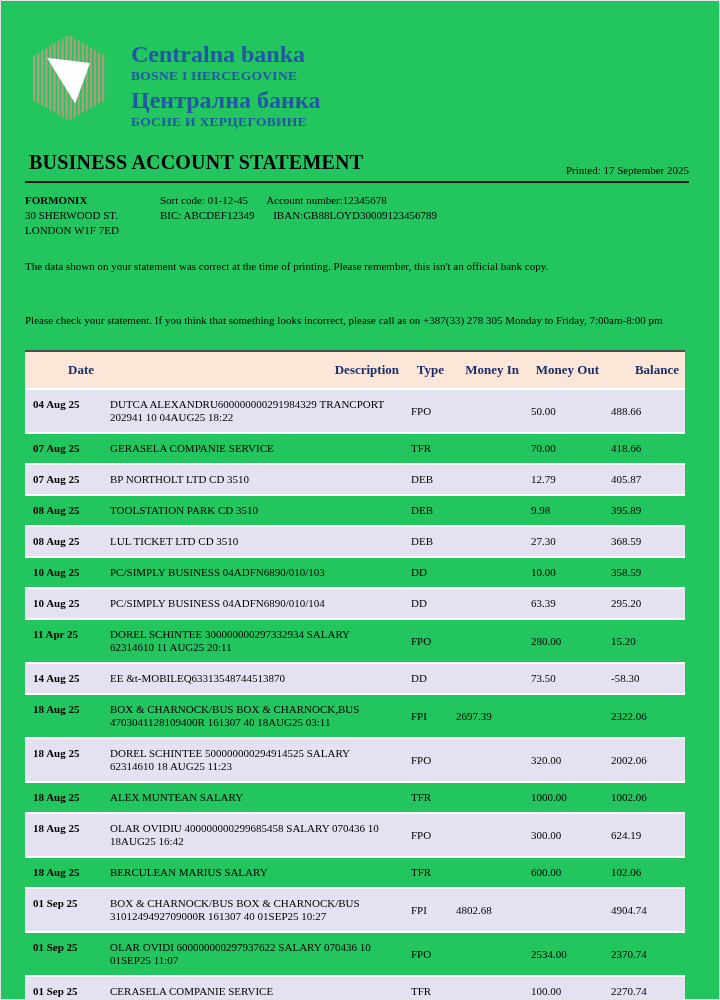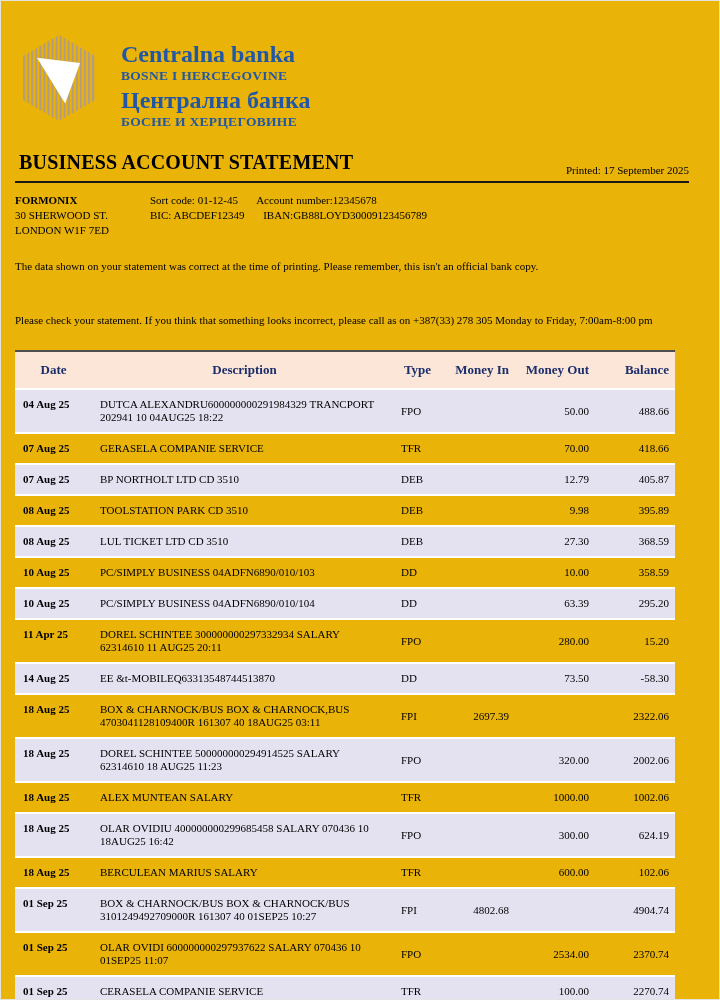--- a/index.html
+++ b/index.html
@@ -1,19 +1,19 @@
 <!DOCTYPE html>
 <html style="--brand-blue: #2257a5; --head-bg: #fce6d8; --head-text: #1b2e6b; --row-alt: #e4e2f0;"><head>
 <meta charset="utf-8">
 <style>
   html,body { margin:0; padding:0; background:#fff; }
   body { width:720px; height:1000px; font-family:"Liberation Serif", serif; color:#000; }
   .page {
     position:relative; width:720px; height:1000px; box-sizing:border-box;
-    padding:33px 30px 0 14px; background:#eab308; border:1px solid #e3e3e3; overflow:hidden;
+    padding:33px 30px 0 24px; background:#22c55e; border:1px solid #e3e3e3; overflow:hidden;
   }
 
   
   .bank-header { display:flex; align-items:flex-start; }
   .logo-svg { width:88px; height:88px; flex:0 0 88px; }
   .bank-names { margin-left:18px; padding-top:8px; }
   .name-main { font-size:24px; font-weight:700; color:var(--brand-blue); line-height:1.05; }
   .name-sub  { font-size:13.5px; font-weight:700; color:var(--brand-blue); letter-spacing:.3px; line-height:1.3; margin-bottom:3px; }
 
   
@@ -34,33 +34,33 @@
 
   
   .tx-table {
     width:660px; margin-top:24px; border-collapse:separate; border-spacing:0;
     border-top:2px solid #4d4d4d; table-layout:fixed;
   }
   .col-date{width:75px}.col-desc{width:305px}.col-type{width:45px}
   .col-in{width:75px}.col-out{width:80px}.col-bal{width:80px}
   .tx-table th {
     background:var(--head-bg); color:var(--head-text);
-    font-size:13px; font-weight:700; text-align:center;
+    font-size:13px; font-weight:700; text-align:right;
     padding:10px 6px; border-bottom:2px solid #fff;
   }
   .tx-table th.num { text-align:right; }
   .tx-table td {
     font-size:11px; line-height:13px; padding:8px 6px;
     border-bottom:2px solid #fff; vertical-align:middle;
     overflow:hidden;
   }
   .tx-table tr.alt td { background:var(--row-alt); }
   td.c-date { font-weight:700; vertical-align:top; }
   td.c-desc { white-space:pre-line; vertical-align:top; }
-  td.c-in, td.c-out, td.c-bal { text-align:right; }
+  td.c-in, td.c-out, td.c-bal { }
   th.h-date { padding-left:8px; } td.c-date { padding-left:8px; }
   th.h-desc { padding-left:10px; } td.c-desc { padding-left:10px; }
 </style>
 </head>
 <body>
 
 <div class="page">
 
   <div class="bank-header">
     <svg class="logo-svg" viewBox="0 0 100 100" aria-hidden="true">

